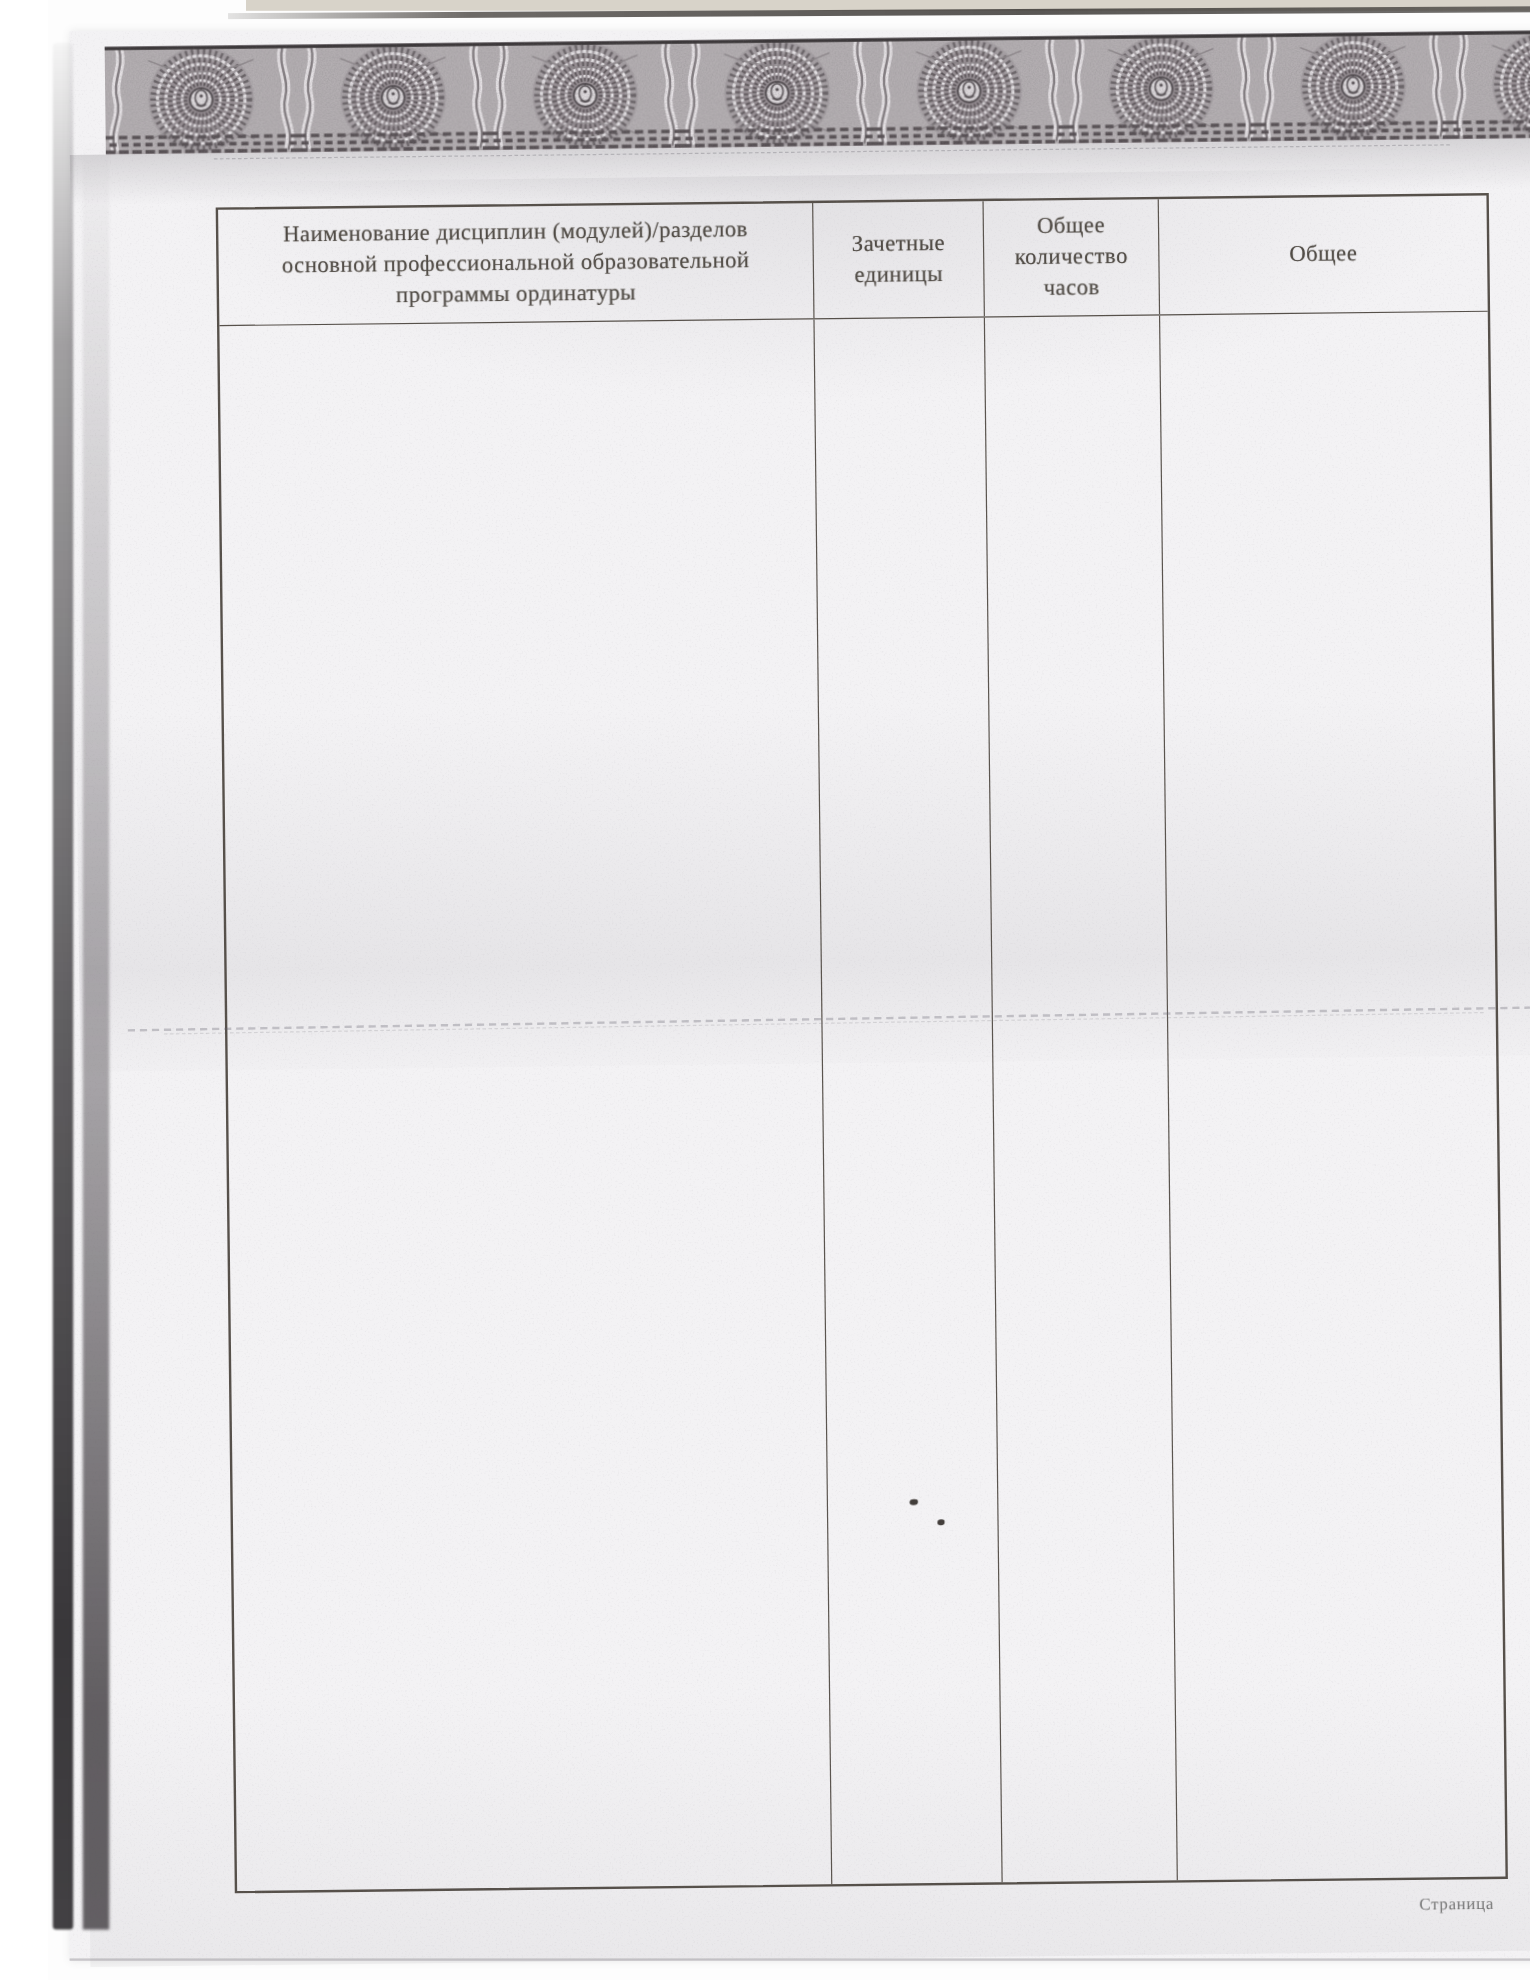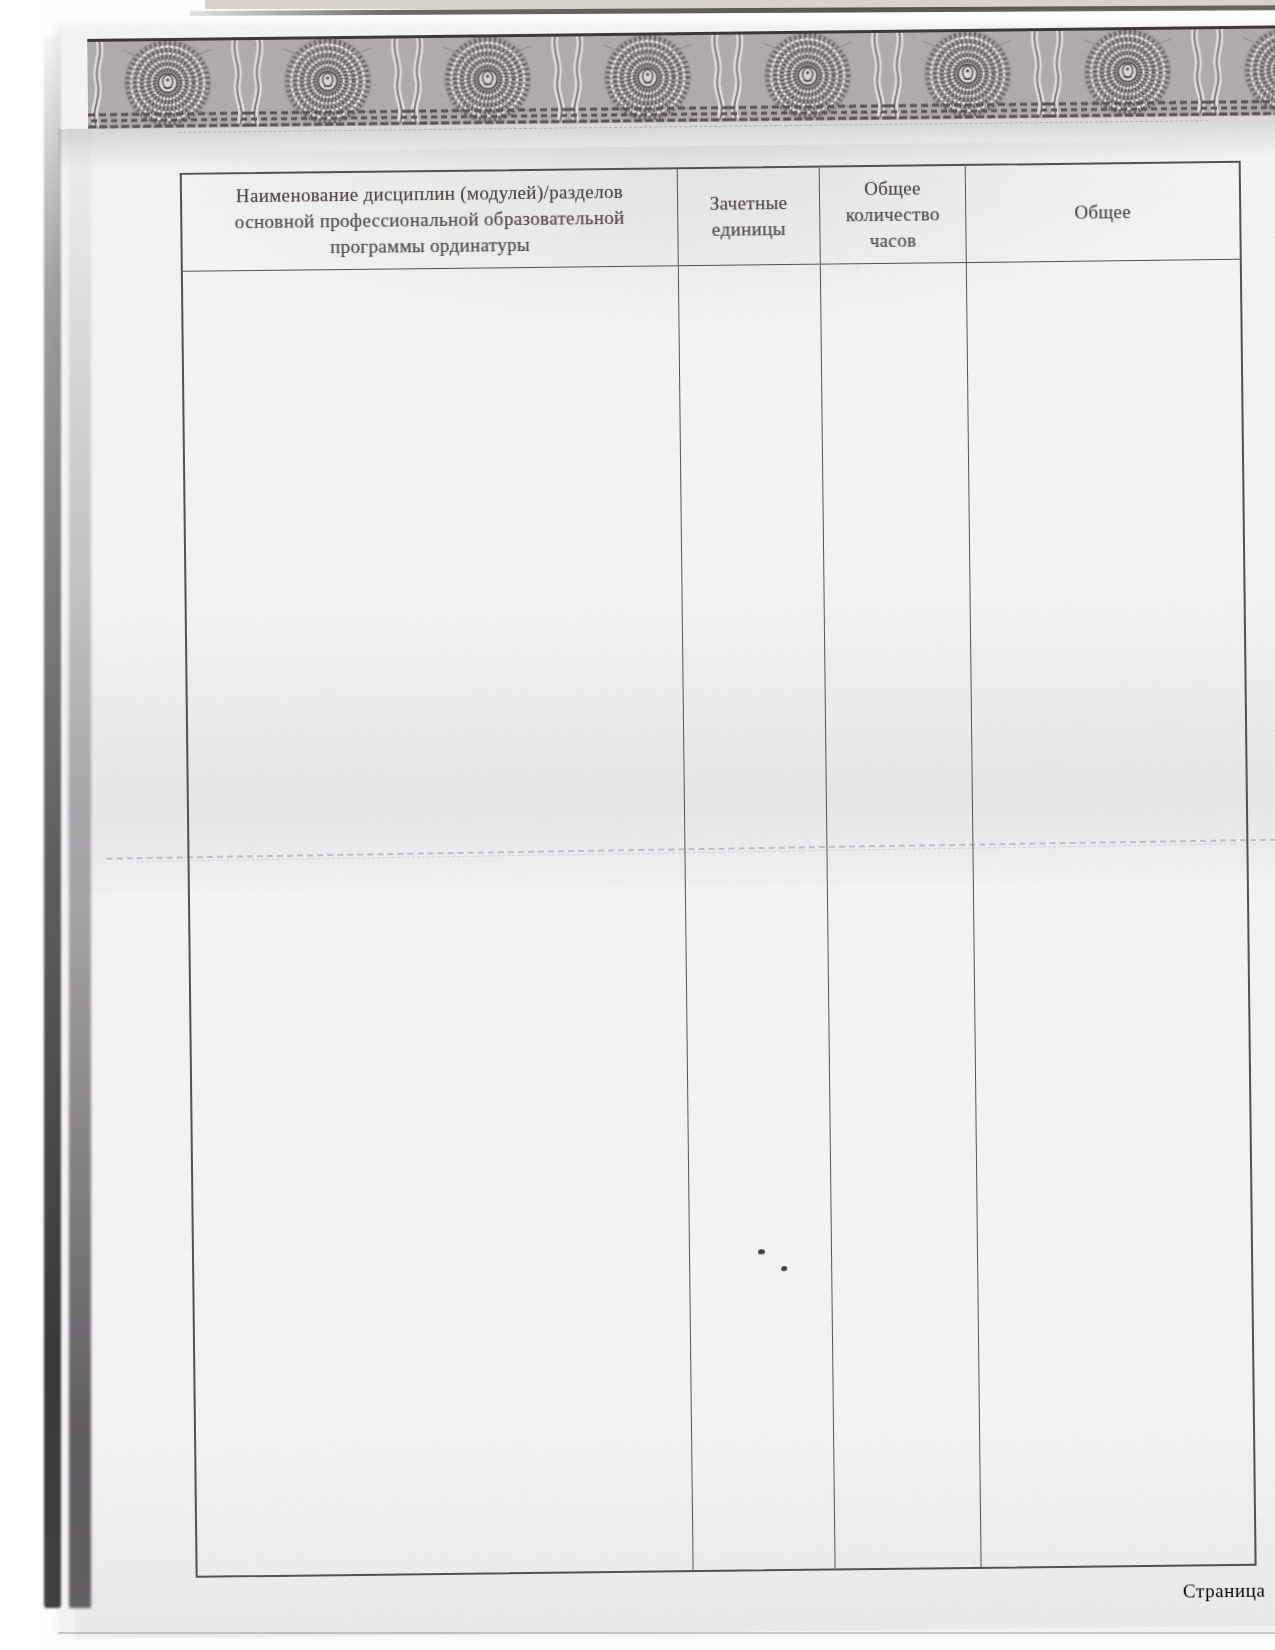--- a/index.html
+++ b/index.html
@@ -57,21 +57,21 @@
   .fold-line{position:absolute;left:40px;top:822px;width:1190px;height:0;
     border-top:2px dashed rgba(100,98,110,.38);transform:rotate(-0.28deg);opacity:.85;}
   .fold-line:after{content:"";position:absolute;left:30px;top:2px;width:1100px;height:0;
     border-top:1px dashed rgba(100,98,110,.22);}
   
   .speck{position:absolute;background:#423d3a;border-radius:50% 40% 55% 45%;filter:blur(.4px);}
   .speck.s1{left:687px;top:1224px;width:7px;height:5px;}
   .speck.s2{left:710px;top:1241px;width:6px;height:5px;}
   
   .page-label{position:absolute;left:1108px;top:1560px;
-    font-size:19px;letter-spacing:.6px;color:#000000;filter:blur(.35px);}
+    font-size:14px;letter-spacing:.6px;color:#737373;filter:blur(.35px);}
   
   .paper-noise{position:absolute;left:0;top:0;width:100%;height:100%;pointer-events:none;opacity:.5;}
   
   .edge-shadow-a{position:absolute;left:4px;top:36px;width:17px;height:1572px;border-radius:3px;
     background:linear-gradient(180deg,rgba(90,88,90,.05) 0%,rgba(70,67,70,.5) 16%,rgba(52,50,53,.78) 52%,rgba(40,38,41,.92) 84%,rgba(46,44,47,.9) 100%);
     filter:blur(1.1px);z-index:10;}
   .edge-shadow-b{position:absolute;left:29px;top:112px;width:22px;height:1496px;
     background:linear-gradient(180deg,rgba(120,116,120,0) 0%,rgba(114,110,114,.25) 20%,rgba(92,87,92,.5) 52%,rgba(64,60,64,.82) 88%,rgba(68,64,68,.82) 100%);
     filter:blur(1.5px);z-index:10;}
 </style>

